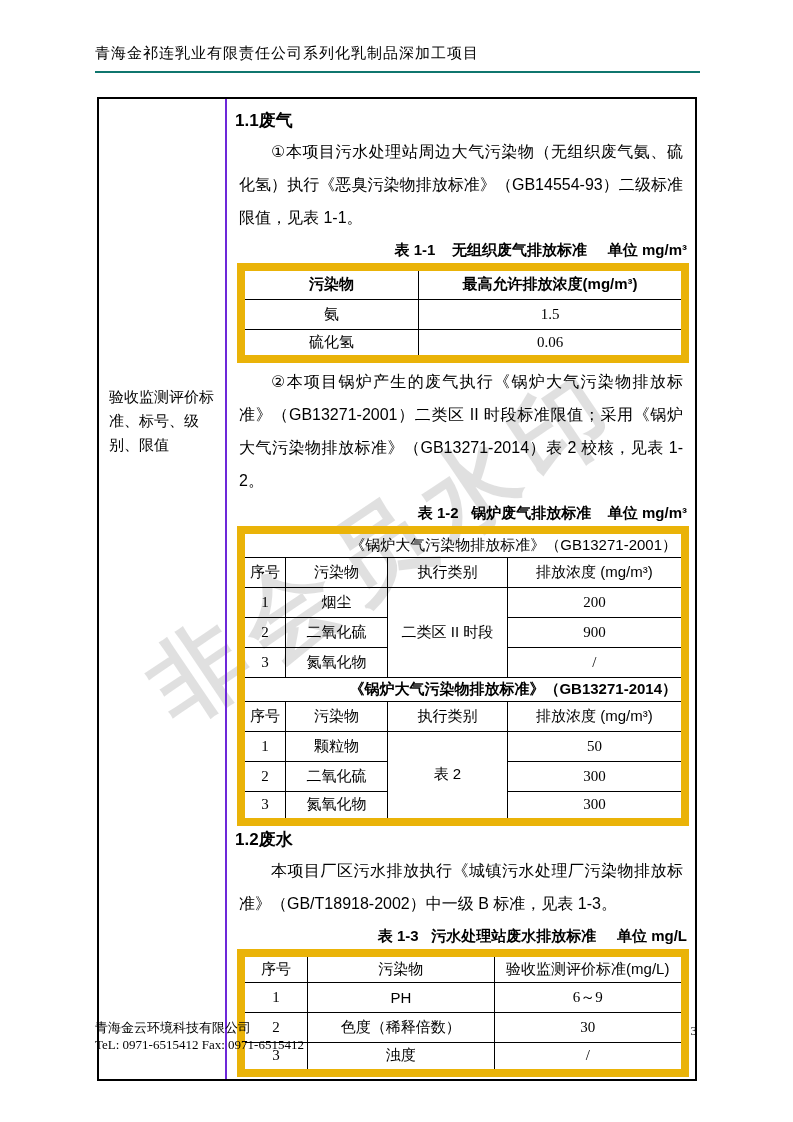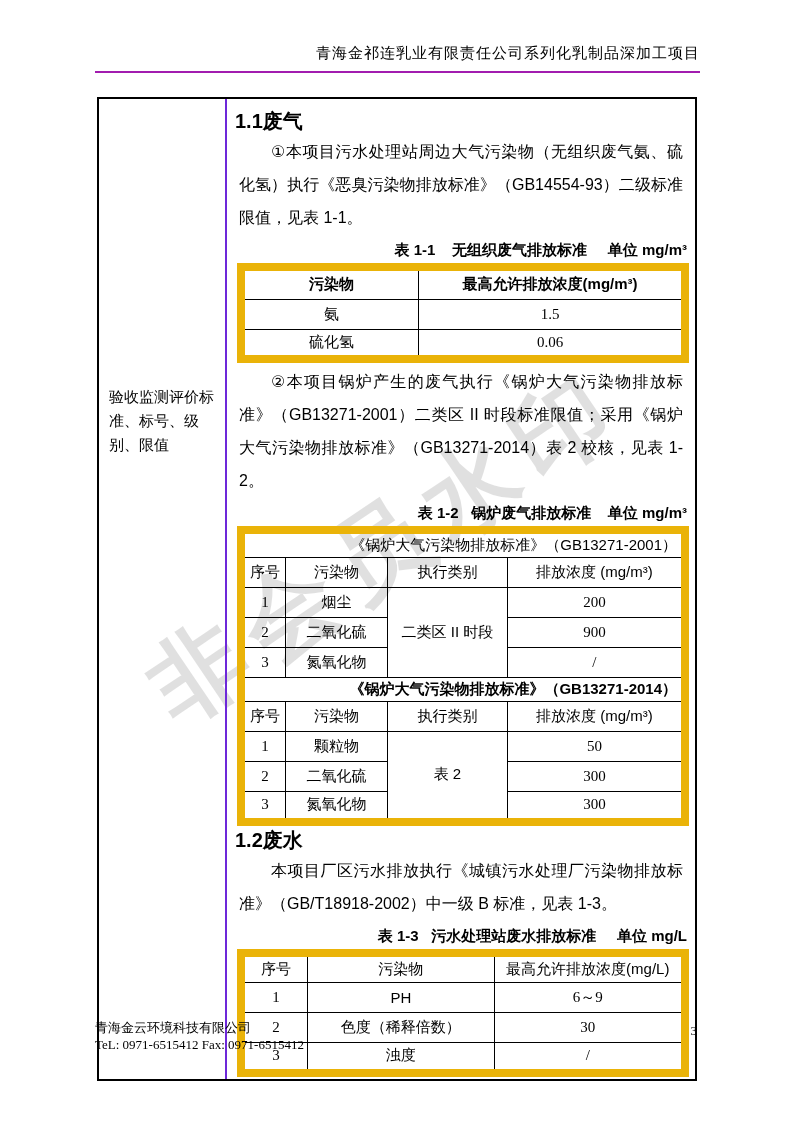--- a/index.html
+++ b/index.html
@@ -19,38 +19,38 @@
     text-align:center; white-space:nowrap;
     font-size:95px; line-height:100px; letter-spacing:14px;
     font-weight:bold;
     color:rgba(0,0,0,0.12);
     transform:rotate(-34deg); transform-origin:center;
     z-index:0; pointer-events:none;
   }
   
   .doc-header {
     position:absolute; left:95px; top:44px; width:605px;
-    text-align:right; z-index:1;
-    border-bottom:2px solid #a21caf;
+    text-align:left; z-index:1;
+    border-bottom:2px solid #0f766e;
     padding-bottom:8px;
   }
   .doc-header-title { font-size:15px; letter-spacing:1px; }
   
   .main-table {
     position:absolute; left:97px; top:97px; width:600px; min-height:913px;
     border:2px solid #000; display:flex; z-index:1; background:transparent;
   }
   .label-col {
     width:128px; flex:0 0 128px;
     border-right:2px solid #6d28d9;
     padding:286px 6px 0 10px;
     font-size:15px; line-height:24px;
   }
   .content-col { flex:1 1 auto; padding:8px 8px 0 8px; }
-  .sec-heading { font-size:20px; font-weight:bold; line-height:24px; margin:2px 0 0; }
+  .sec-heading { font-size:17px; font-weight:bold; line-height:24px; margin:2px 0 0; }
   .para {
     font-size:16px; line-height:33px; text-indent:2em;
     text-align:justify; margin:2px 4px;
   }
   .tbl-caption {
     text-align:right; font-weight:bold; font-size:15px;
     margin:7px 0 3px; white-space:pre-wrap;
   }
   table.tbl {
     width:100%; border-collapse:collapse;
@@ -196,21 +196,21 @@
       <table class="tbl t13">
         <colgroup>
             <col style="width:15%">
             <col style="width:42%">
             <col style="width:43%">
           </colgroup>
         <thead>
           <tr>
             <th>序号</th>
             <th>污染物</th>
-            <th>最高允许排放浓度(mg/L)</th>
+            <th>验收监测评价标准(mg/L)</th>
           </tr>
         </thead>
         <tbody>
           <tr>
             <td class="num">1</td>
             <td>PH</td>
             <td class="num">6～9</td>
           </tr>
           <tr>
             <td class="num">2</td>

